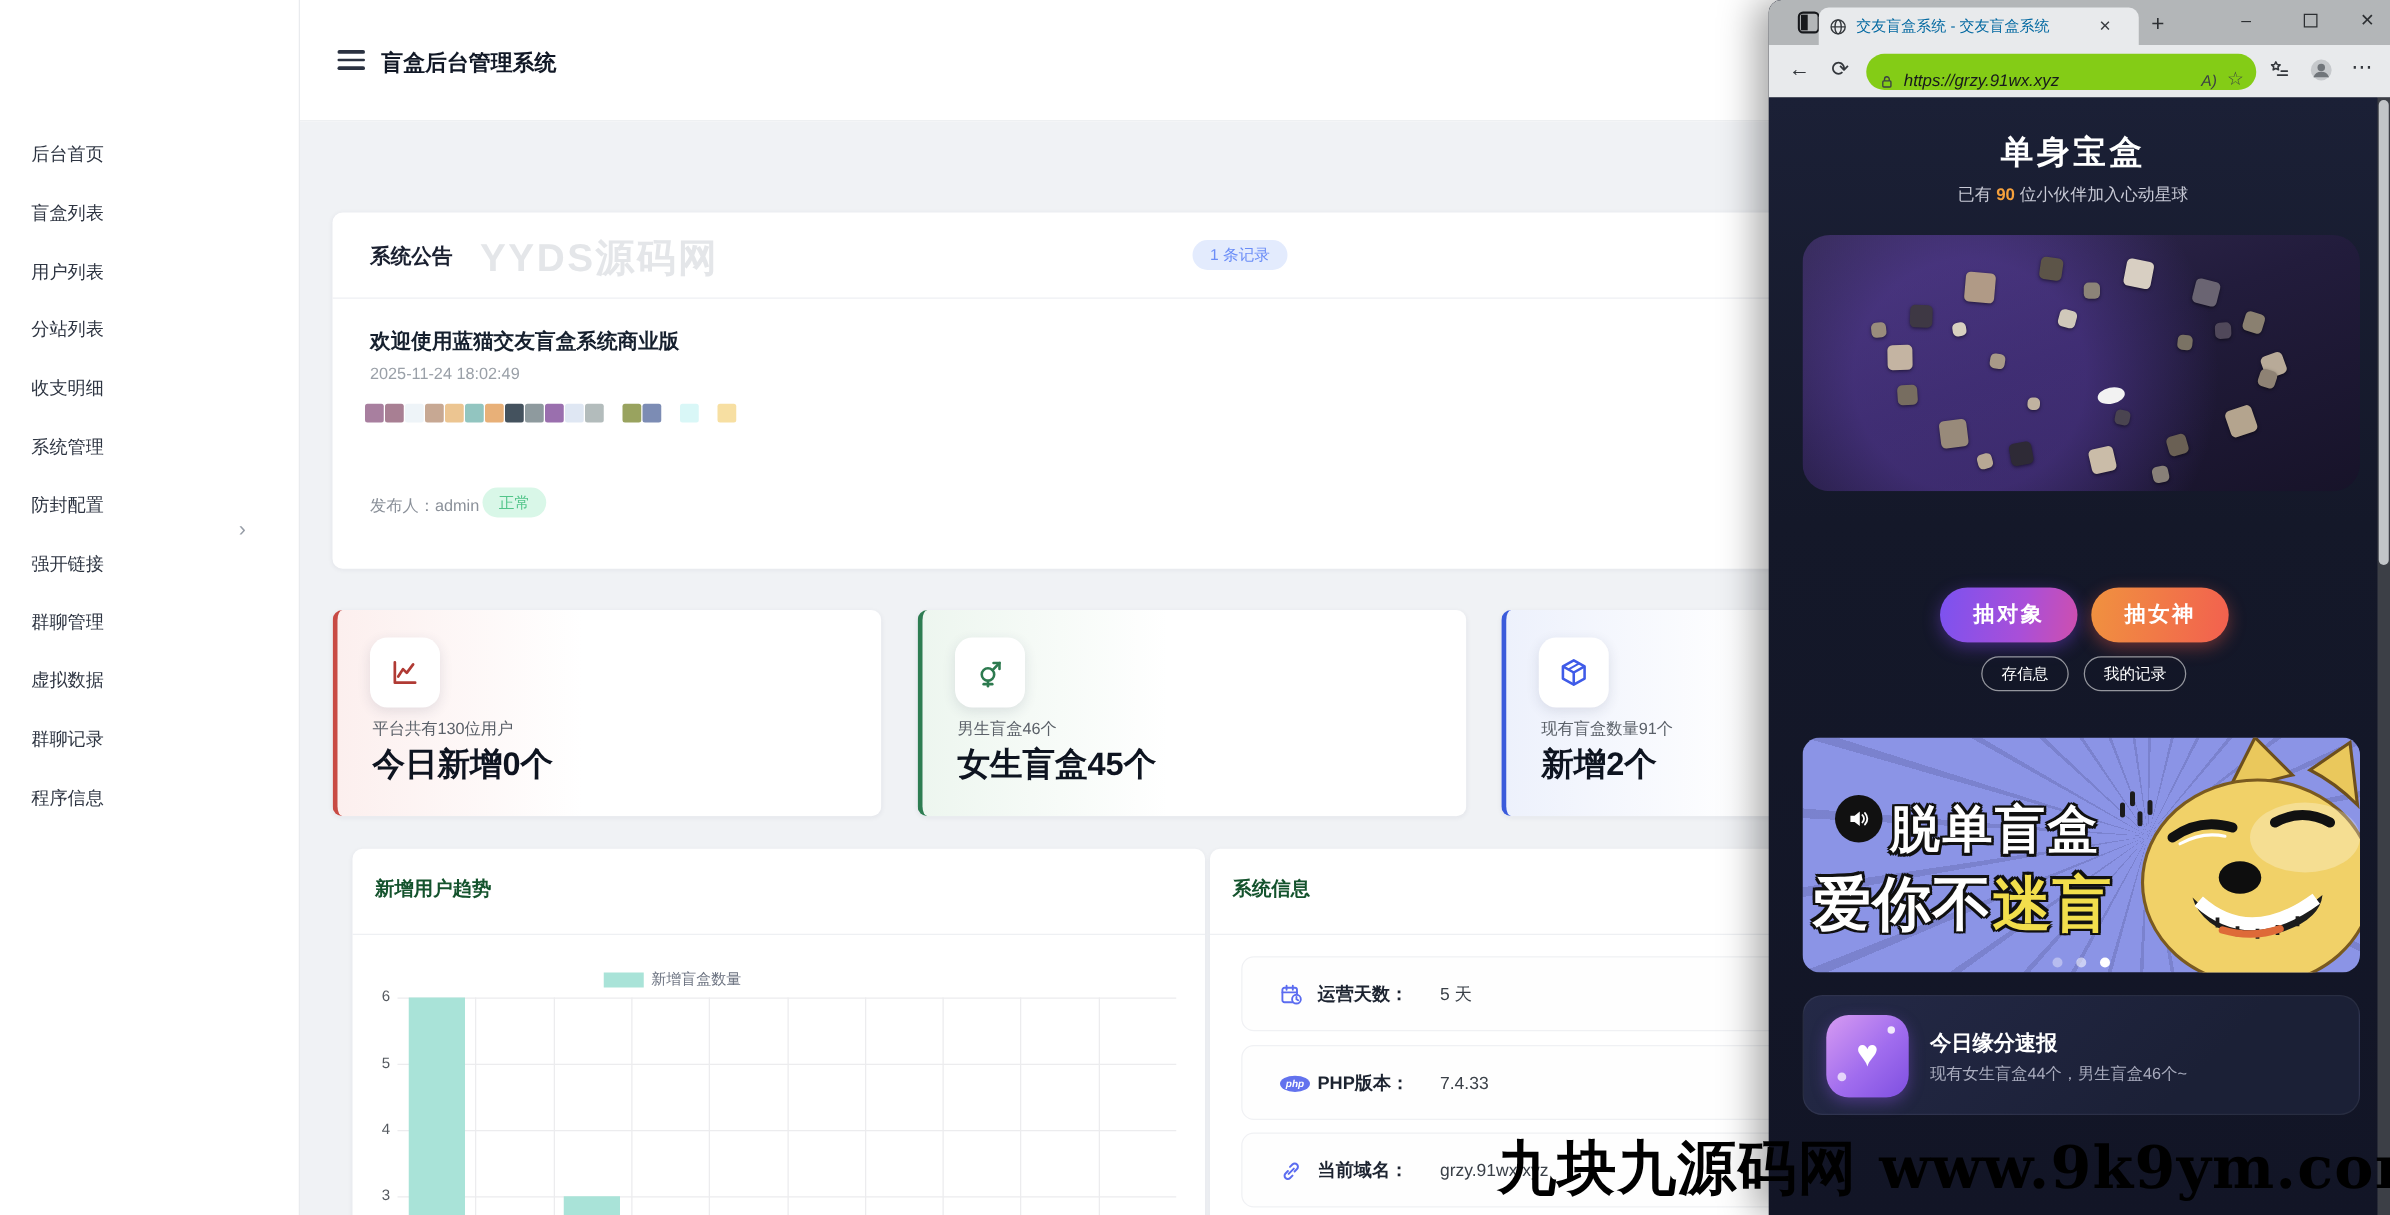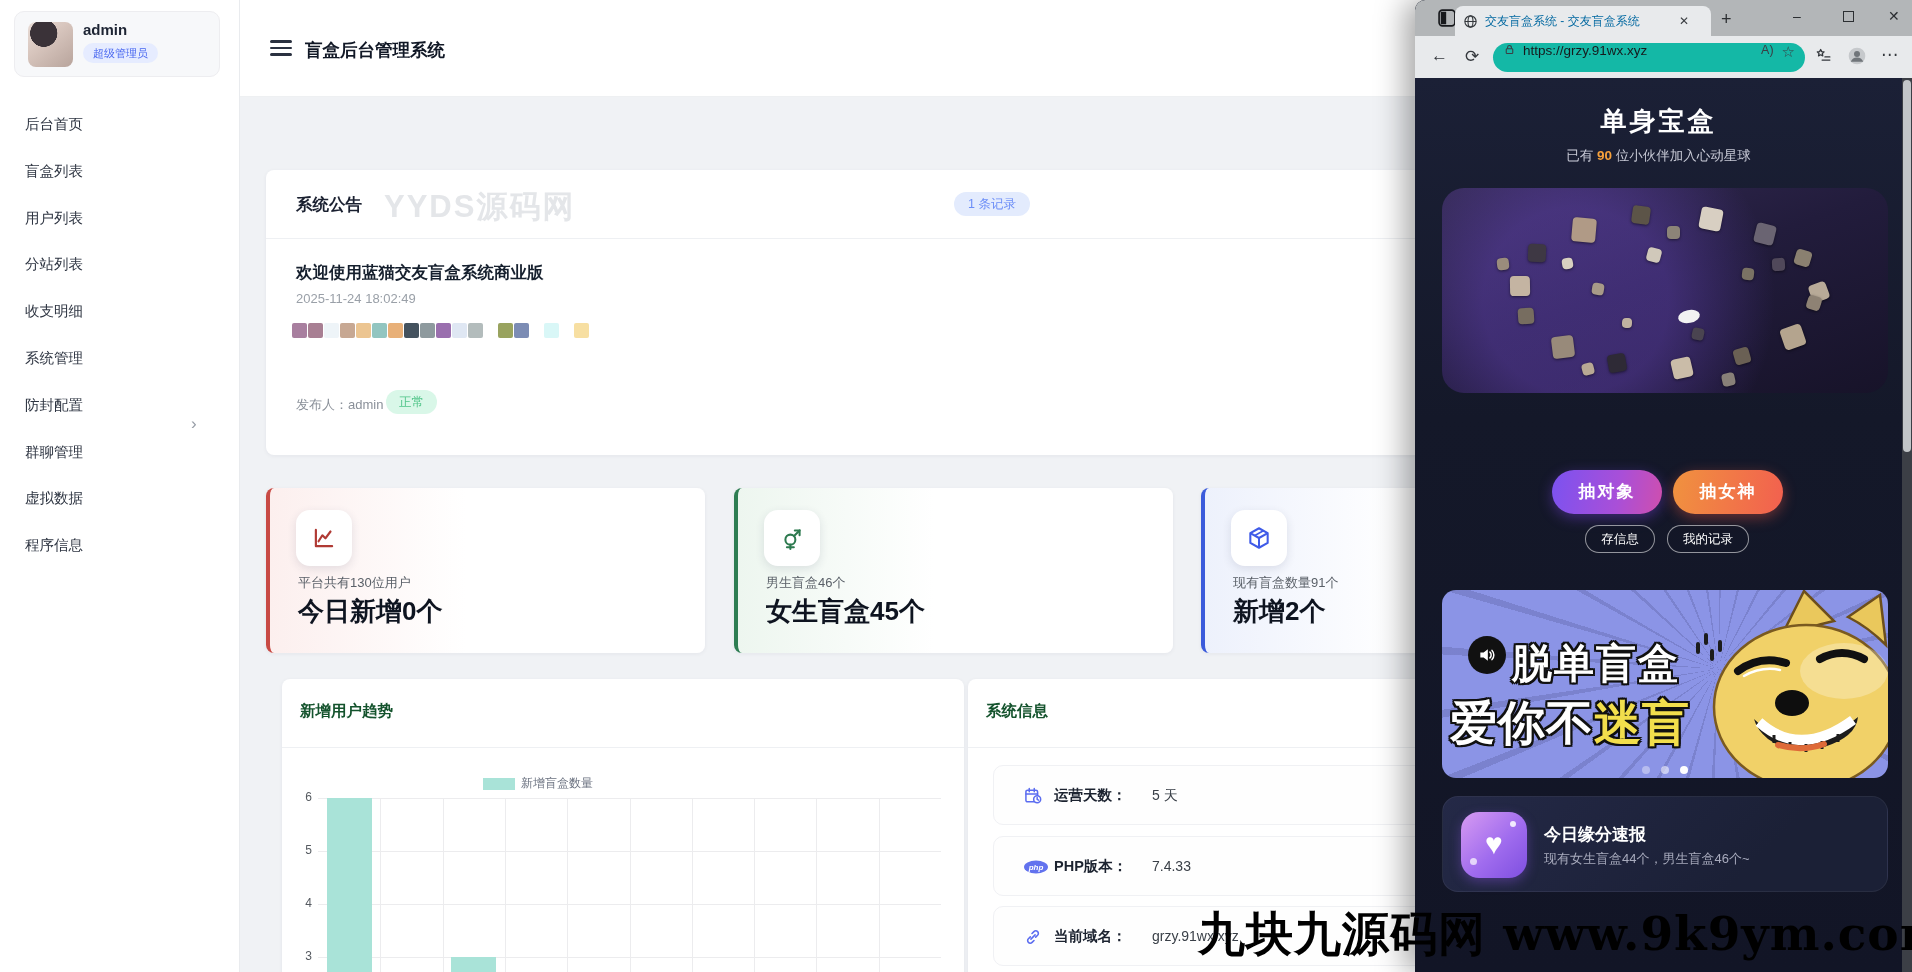--- a/index.html
+++ b/index.html
@@ -84,22 +84,22 @@
   .ws-icon { position:absolute; left:22px; top:8px; width:20px; height:20px; cursor:pointer; }
   .tab { position:absolute; left:40px; top:6px; width:256px; height:30px; background:#e8eaec;
     border-radius:8px 8px 0 0; display:flex; align-items:center; padding:0 8px; cursor:pointer; }
   .tab-title { font-size:12px; color:#0369a1; margin-left:7px; width:190px; overflow:hidden; white-space:nowrap; }
   .tab-close { font-size:12px; color:#3a3e42; margin-left:4px; cursor:pointer; }
   .new-tab { position:absolute; left:306px; top:9px; font-size:18px; color:#2c2f32; cursor:pointer; }
   .win-btn { position:absolute; top:8px; font-size:14px; color:#2c2f32; cursor:pointer; }
   .win-max { top:11px; width:11px; height:11px; border:1.4px solid #2c2f32; }
   .toolbar { position:absolute; left:0; top:36px; width:497px; height:42px; background:#e8eaec; }
   .tb-icon { position:absolute; font-size:17px; color:#33373c; cursor:pointer; }
-  .url-pill { position:absolute; left:78px; top:7px; width:312px; height:29px; background:#14b8a6;
-    border-radius:15px; display:flex; align-items:flex-start; padding:0 10px; cursor:text; }
+  .url-pill { position:absolute; left:78px; top:7px; width:312px; height:29px; background:#84cc16;
+    border-radius:15px; display:flex; align-items:flex-end; padding:0 10px; cursor:text;font-style:italic; }
   .url-text { font-size:13.5px; color:#17191c; margin-left:7px; flex:1; }
   .pill-icon { font-size:12.5px; color:#3a3e44; margin-left:8px; cursor:pointer; }
   .page { position:absolute; left:0; top:78px; width:487px; height:894px;
     background:linear-gradient(180deg,#1b2036 0%,#141829 38%,#121526 100%); }
   .scrollbar-track { position:absolute; left:487px; top:78px; width:10px; height:894px; background:#3c3f46; }
   .scrollbar-thumb { position:absolute; left:488px; top:80px; width:8px; height:372px; background:#c2c5c8; border-radius:4px; cursor:grab; }
 
   .page-title { position:absolute; left:0; top:26px; width:487px; text-align:center;
     font-size:26px; font-weight:bold; color:#fff; letter-spacing:3px; }
   .page-sub { position:absolute; left:0; top:69px; width:487px; text-align:center; font-size:13.5px; color:#c8cad6; }
@@ -154,35 +154,32 @@
   
   .big-watermark { left:1198px; top:903px; z-index:99; font-family:"DejaVu Serif","Liberation Serif",serif;
     font-weight:bold; font-size:47px; color:#000; white-space:nowrap; letter-spacing:1px; }
 </style>
 </head>
 <body>
 
 <div id="stage">
 
   <div class="abs sidebar">
-    <div class="abs admin-card">
-      <div class="abs avatar"></div>
-      <div class="abs admin-name">admin</div>
-      <div class="abs role-badge">超级管理员</div>
-    </div>
     <div class="abs menu" id="sidebar-menu">
         <div class="menu-item">后台首页</div>
         <div class="menu-item">盲盒列表</div>
         <div class="menu-item">用户列表</div>
         <div class="menu-item">分站列表</div>
         <div class="menu-item">收支明细</div>
         <div class="menu-item">系统管理</div>
         <div class="menu-item">防封配置</div>
+        <div class="menu-item">强开链接</div>
         <div class="menu-item">群聊管理</div>
         <div class="menu-item">虚拟数据</div>
+        <div class="menu-item">群聊记录</div>
         <div class="menu-item">程序信息</div>
       </div>
     <div class="abs menu-chevron">›</div>
   </div>
 
   <div class="abs content-bg"></div>
   <div class="abs main-header"></div>
   <div class="abs hamburger">
       <i></i>
       <i></i>

